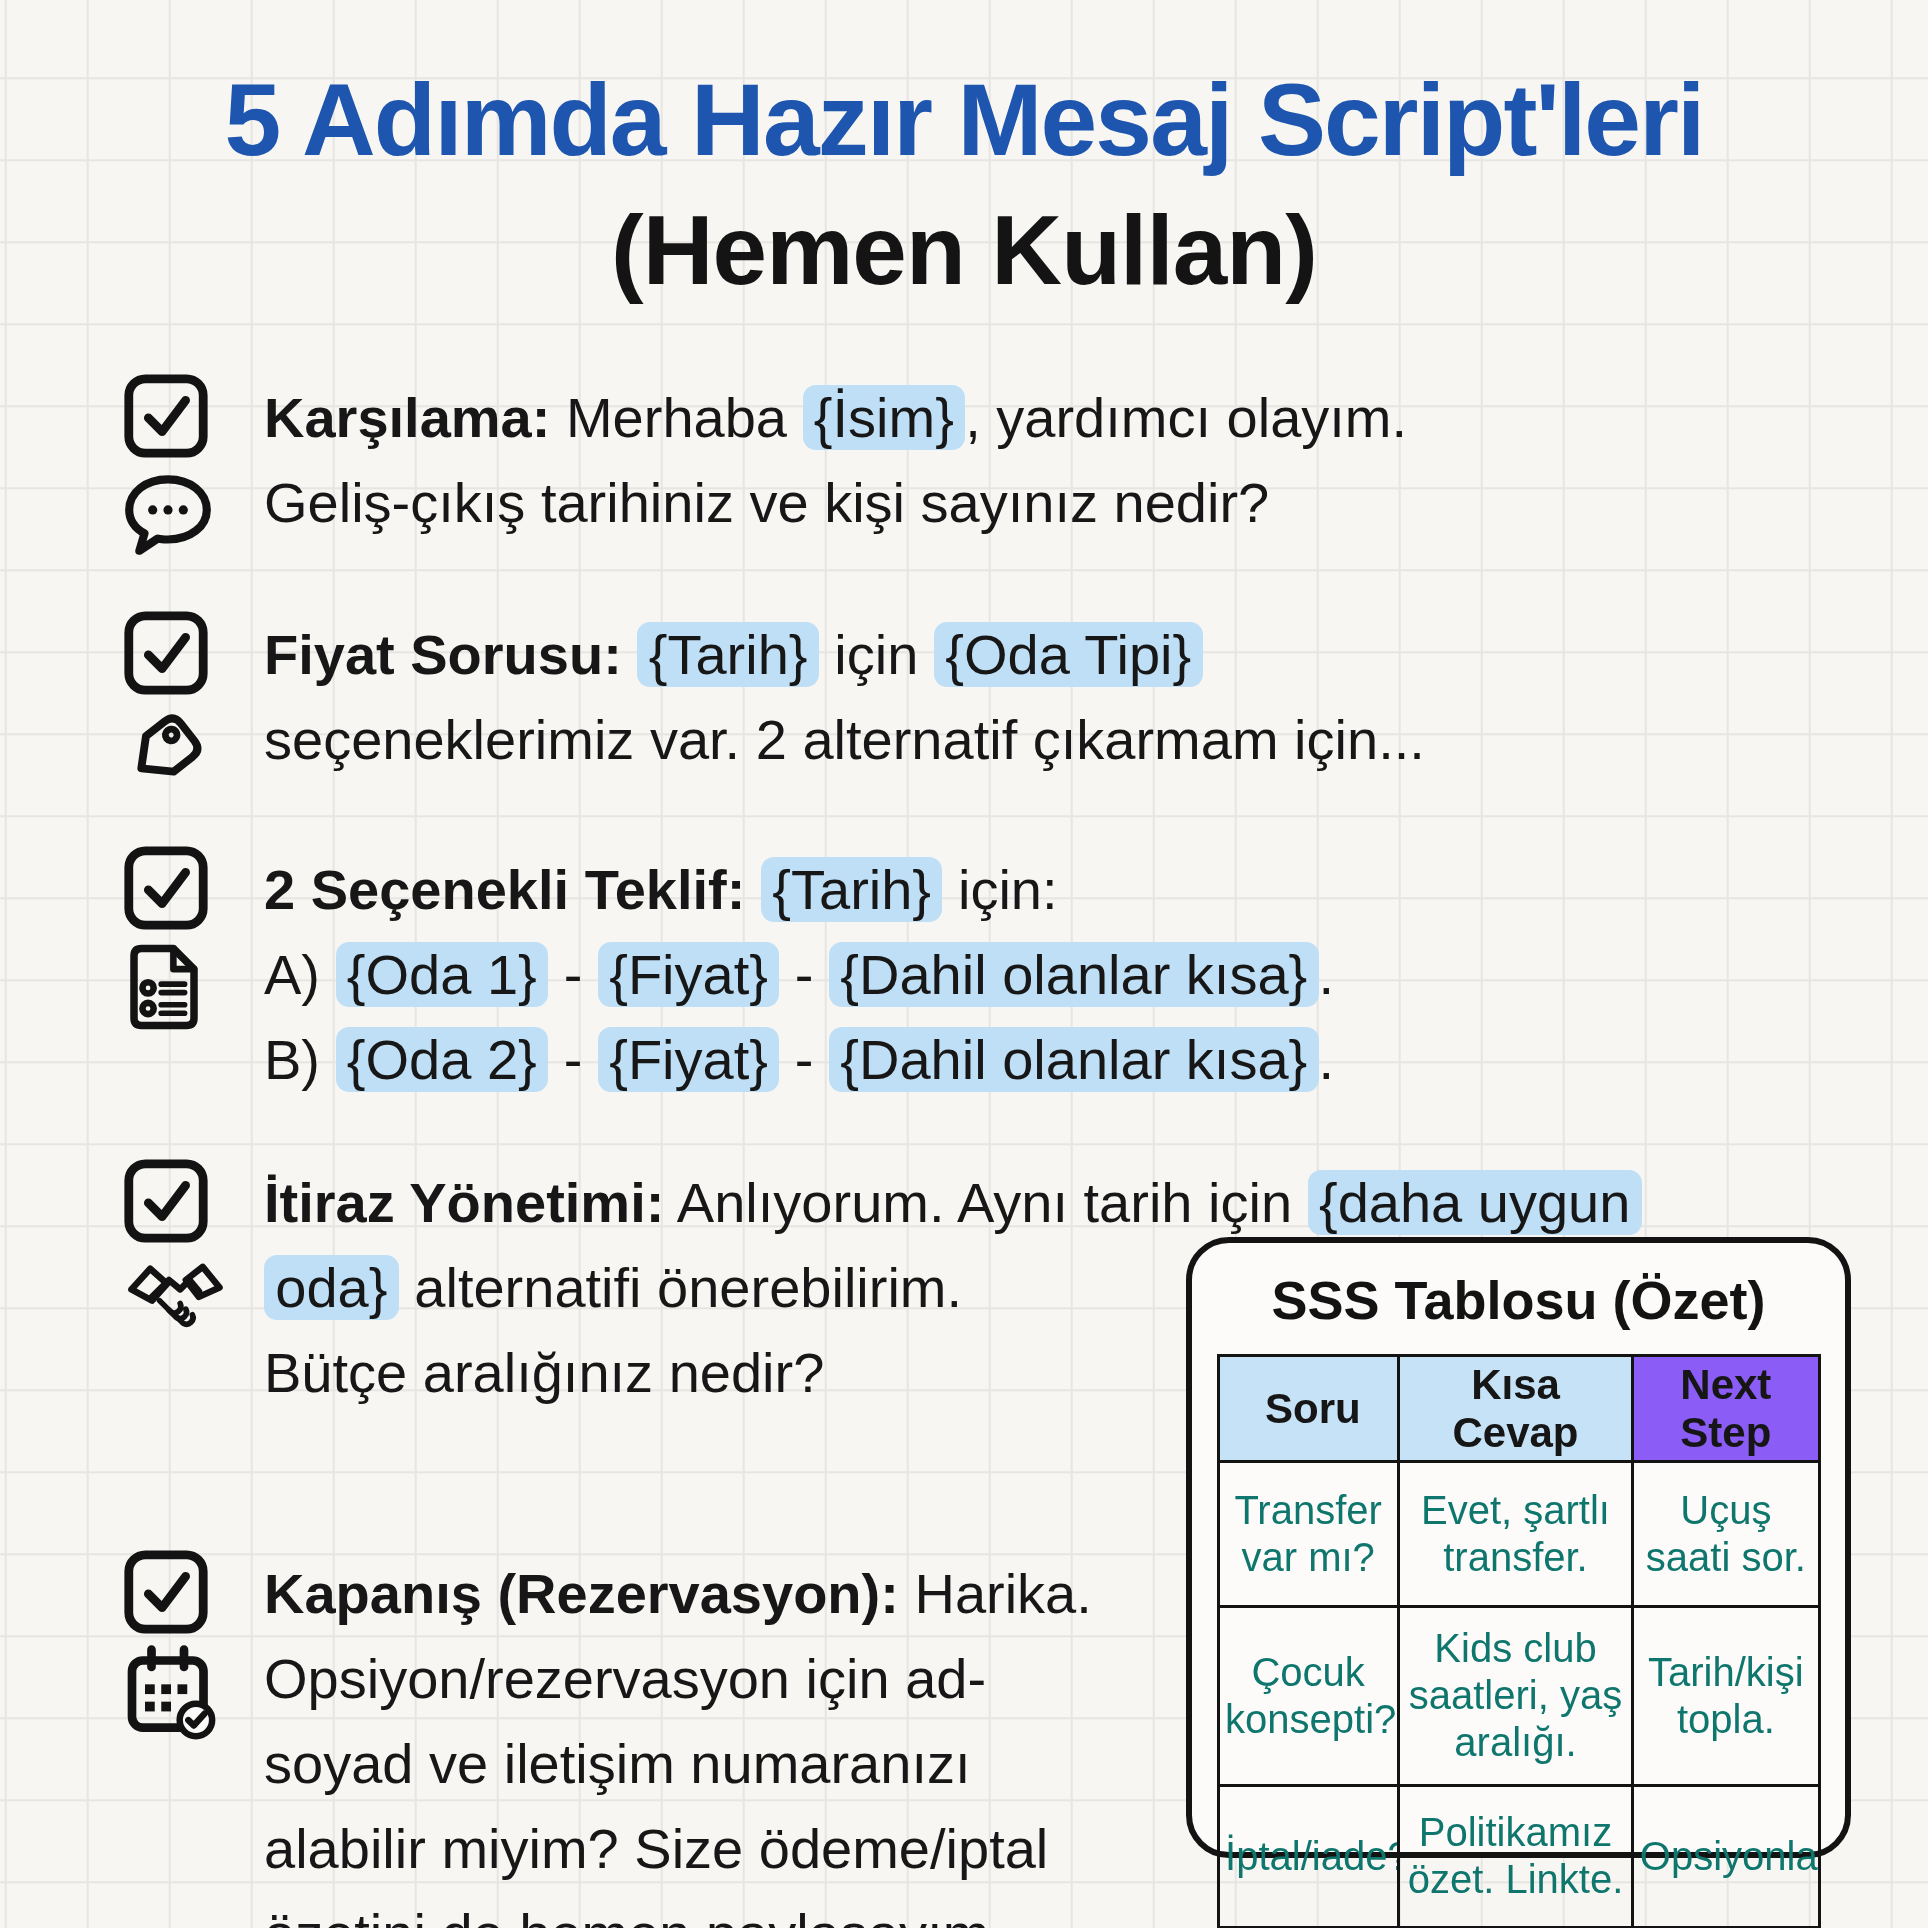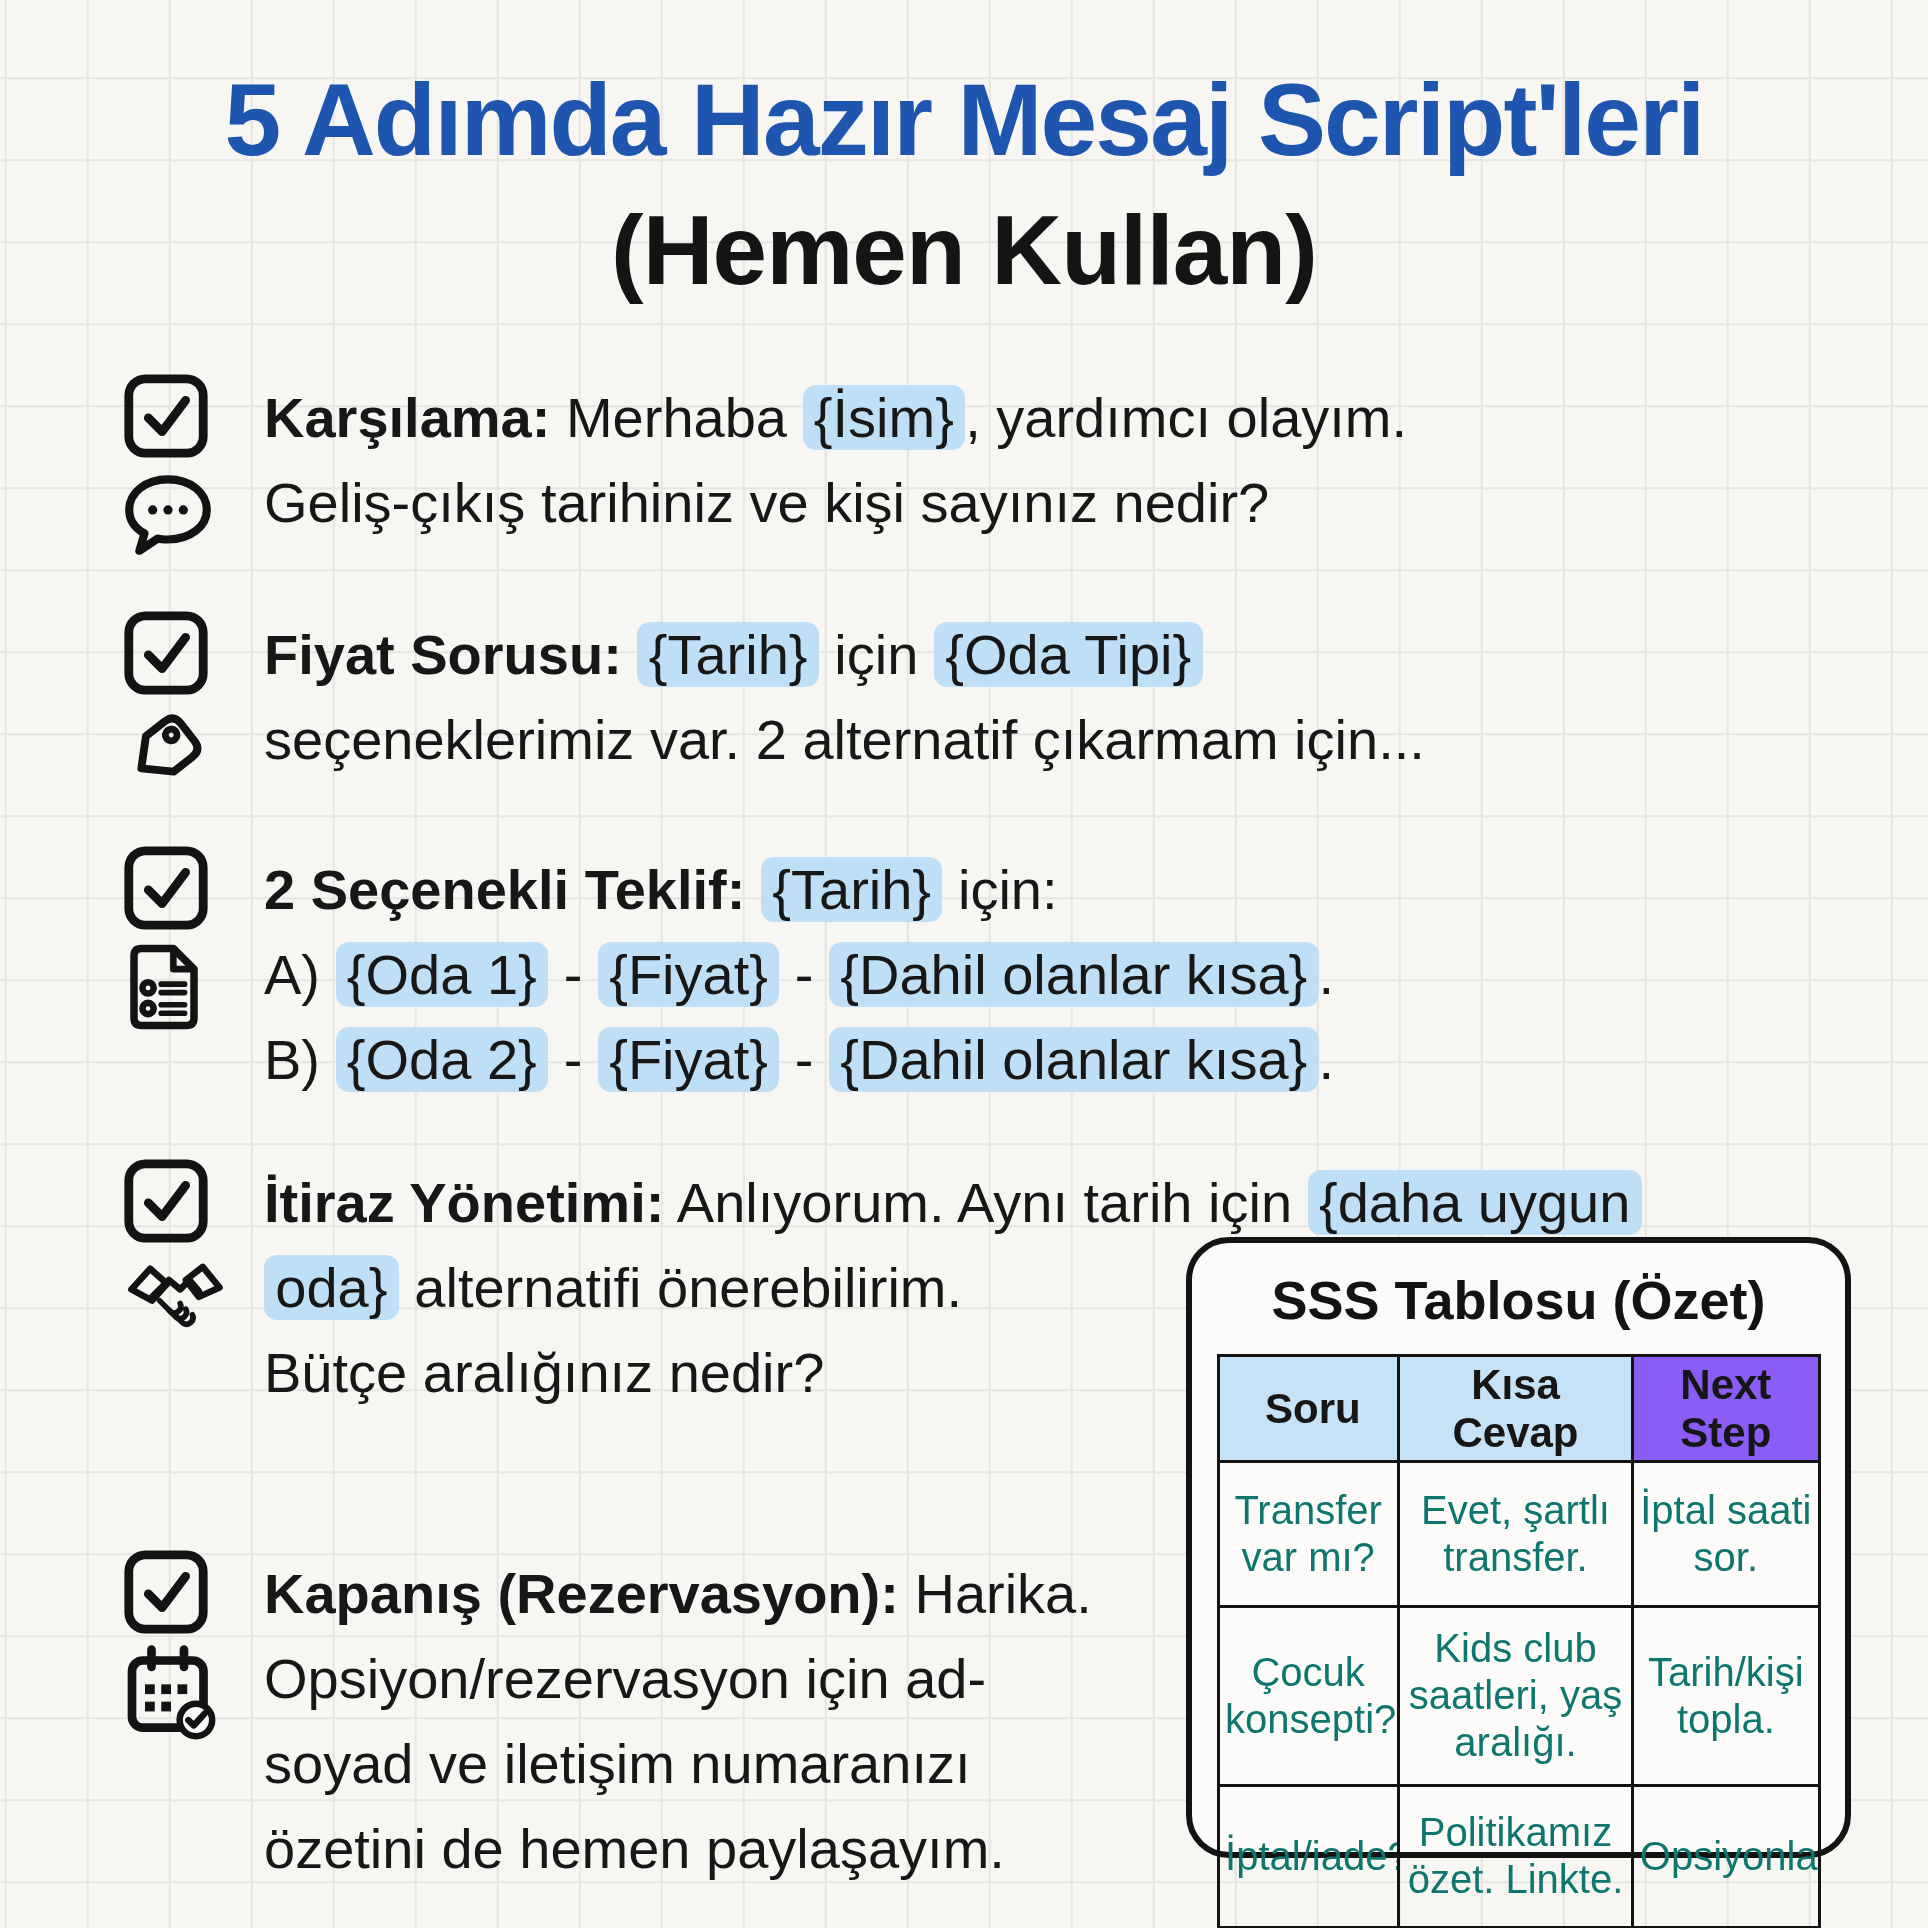--- a/index.html
+++ b/index.html
@@ -194,20 +194,21 @@
               <rect x="39" y="56" width="9" height="9" fill="#131313" stroke="none"></rect>
               <circle cx="71" cy="73" r="15" fill="#fcfbf9" stroke-width="6"></circle>
               <path d="M64 73 l5 5 l10 -11" stroke-width="6"></path>
             </svg>
           </span>
         </div>
         <div class="text-col">
           <div class="line"><span class="b">Kapanış (Rezervasyon):</span><span> Harika.</span></div>
           <div class="line"><span>Opsiyon/rezervasyon için ad-</span></div>
           <div class="line"><span>soyad ve iletişim numaranızı</span></div>
+          <div class="line"><span>alabilir miyim? Size ödeme/iptal</span></div>
           <div class="line"><span>özetini de hemen paylaşayım.</span></div>
         </div>
       </div>
     </div>
 
   <aside class="faq">
     <div class="faq-title">SSS Tablosu (Özet)</div>
     <table>
       <colgroup>
           <col class="c1">
@@ -218,21 +219,21 @@
           <tr id="faq-head">
             <th style="background: rgb(197, 226, 246); padding-left: 15px;">Soru</th>
             <th style="background: rgb(197, 226, 246);">Kısa Cevap</th>
             <th style="background: #8b5cf6;">Next Step</th>
           </tr>
         </thead>
       <tbody id="faq-body">
           <tr>
             <td>Transfer var mı?</td>
             <td>Evet, şartlı transfer.</td>
-            <td>İptal saati sor.</td>
+            <td>Uçuş saati sor.</td>
           </tr>
           <tr>
             <td>Çocuk konsepti?</td>
             <td>Kids club saatleri, yaş aralığı.</td>
             <td>Tarih/kişi topla.</td>
           </tr>
           <tr>
             <td>İptal/iade?</td>
             <td>Politikamız özet. Linkte.</td>
             <td>Opsiyonla.</td>

